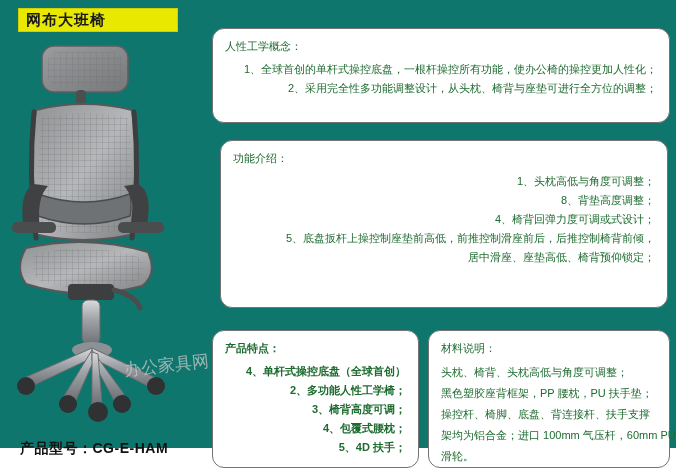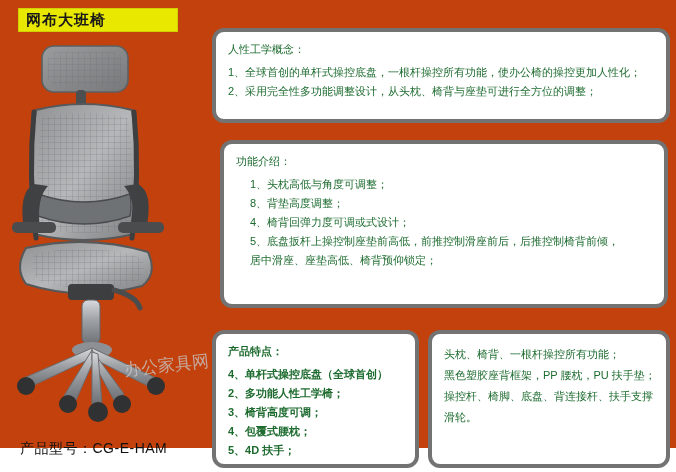--- a/index.html
+++ b/index.html
@@ -6,21 +6,21 @@
   html, body {
     margin: 0; padding: 0;
     width: 676px; height: 472px;
     background: #ffffff;
     font-family: "Liberation Sans", sans-serif;
     overflow: hidden;
   }
   #page {
     position: relative;
     width: 676px; height: 448px;
-    background: #c2410c;
+    background: #0f766e;
   }
 
   
   .left-col {
     position: absolute;
     left: 0; top: 0;
     width: 210px; height: 472px;
   }
   .title-bar {
     position: absolute;
@@ -35,21 +35,21 @@
     font-size: 15px;
     font-weight: bold;
     color: #1a1a1a;
     letter-spacing: 1px;
     white-space: nowrap;
   }
   .model-text {
     position: absolute;
     left: 20px; top: 440px;
     font-size: 14px;
-    font-weight: normal;
+    font-weight: bold;
     color: #111111;
     letter-spacing: 0.5px;
     white-space: nowrap;
   }
 
   
   .chair-photo {
     position: absolute;
     left: 6px; top: 34px;
     width: 200px; height: 400px;
@@ -61,37 +61,38 @@
     color: #c9c9c9;
     opacity: .75;
     white-space: nowrap;
     transform: rotate(-6deg);
     font-family: "Liberation Serif", serif;
   }
 
   
   .panel {
     position: absolute;
-    border: 4px solid #737373;
+    border: 1px solid #737373;
     border-radius: 12px;
     background: #ffffff;
     padding: 10px 12px;
   }
   .panel-heading {
     font-size: 11px;
     color: #1d6b2f;
     margin: 0 0 7px 0;
     line-height: 14px;
     white-space: nowrap;
   }
   .panel-line {
     font-size: 11px;
     color: #1d6b2f;
     line-height: 19px;
     white-space: nowrap;
+    text-align: right;
   }
   .panel-line.indent { padding-left: 14px; }
 
   #panel-ergonomics { left: 212px; top: 28px; width: 458px; height: 95px; }
   #panel-functions  { left: 220px; top: 140px; width: 448px; height: 168px; }
   #panel-features   { left: 212px; top: 330px; width: 207px; height: 138px; font-weight: bold; }
   #panel-materials  { left: 428px; top: 330px; width: 242px; height: 138px; }
 
   .materials-line {
     font-size: 11px;
@@ -206,19 +207,21 @@
   <div class="panel" id="panel-features">
     <div class="panel-heading">产品特点：</div>
     <div class="panel-line">4、单杆式操控底盘（全球首创）</div>
     <div class="panel-line">2、多功能人性工学椅；</div>
     <div class="panel-line">3、椅背高度可调；</div>
     <div class="panel-line">4、包覆式腰枕；</div>
     <div class="panel-line">5、4D 扶手；</div>
   </div>
 
   <div class="panel" id="panel-materials">
-    <div class="materials-line">头枕、椅背、一根杆操控所有功能；</div>
+    <div class="panel-heading">材料说明：</div>
+    <div class="materials-line">头枕、椅背、头枕高低与角度可调整；</div>
     <div class="materials-line">黑色塑胶座背框架，PP 腰枕，PU 扶手垫；</div>
     <div class="materials-line">操控杆、椅脚、底盘、背连接杆、扶手支撑</div>
+    <div class="materials-line">架均为铝合金；进口 100mm 气压杆，60mm PU</div>
     <div class="materials-line">滑轮。</div>
   </div>
 
 </div>
 
 </body></html>

